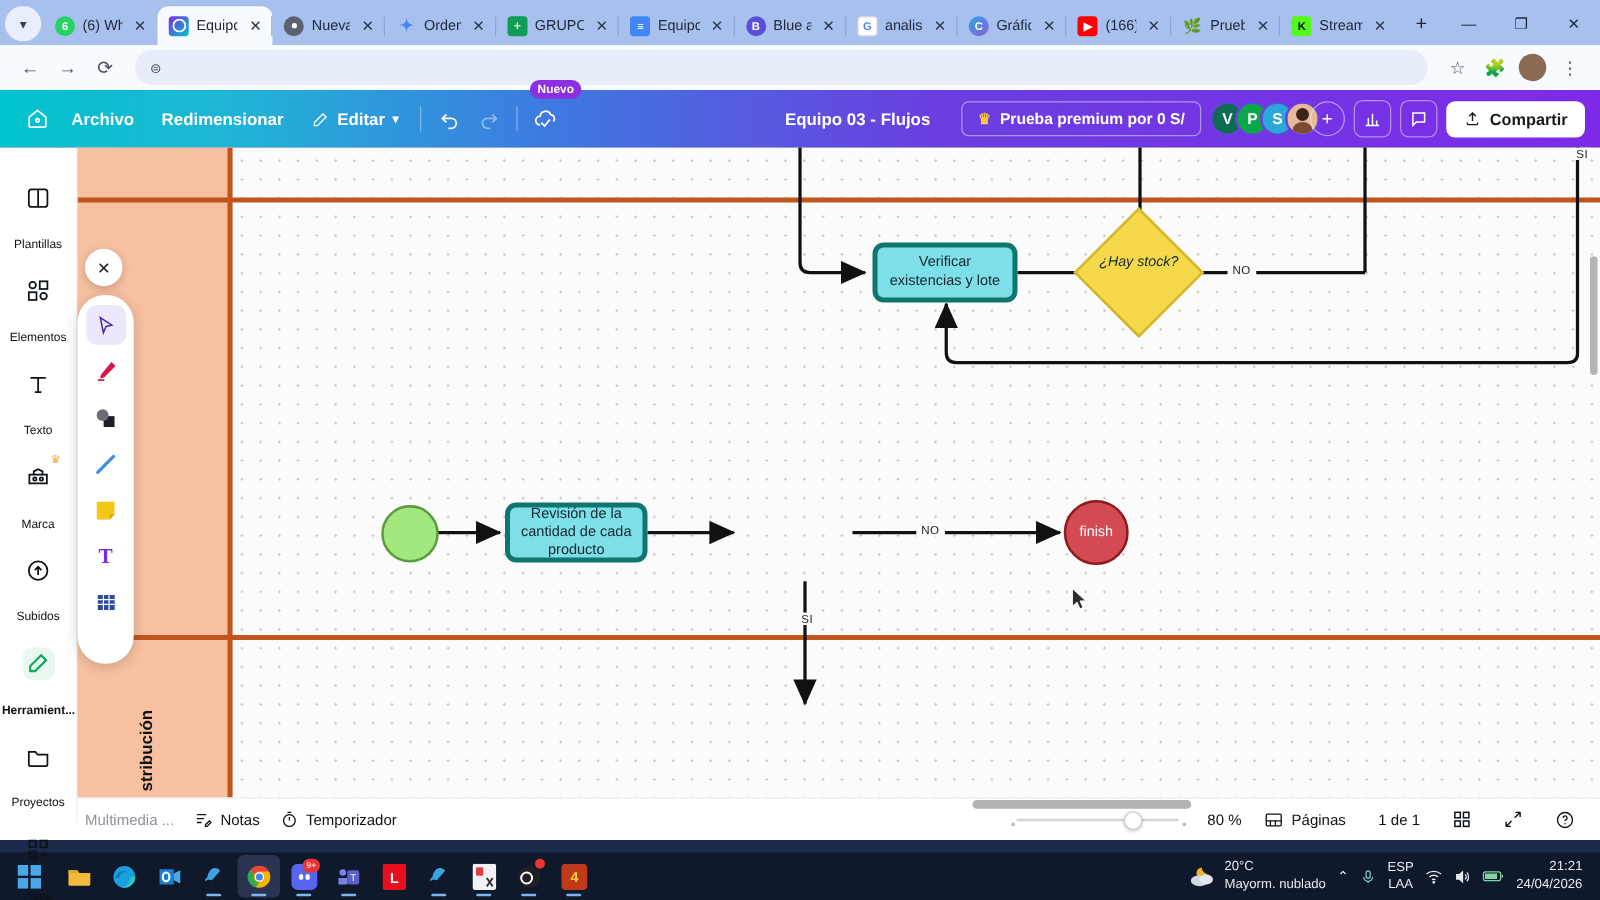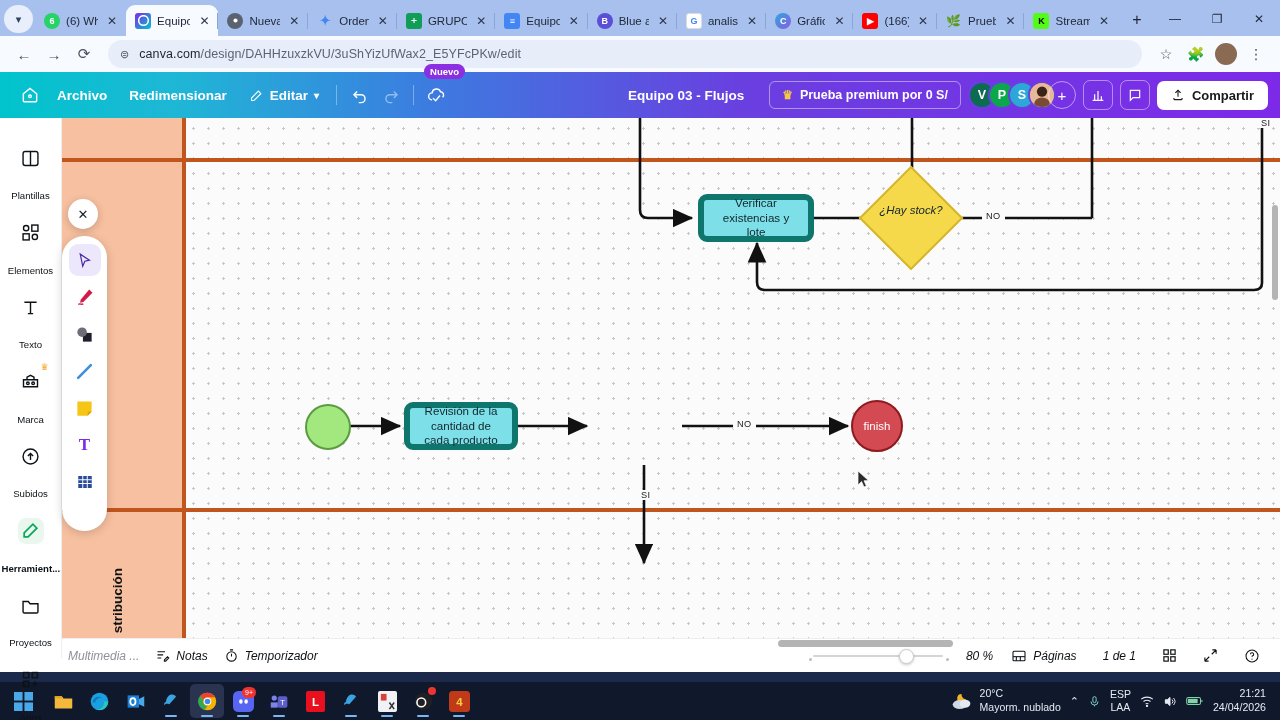--- a/index.html
+++ b/index.html
@@ -160,21 +160,21 @@
   .lane-label {
     position: absolute; color: #111; font-size: 13.5px; font-weight: 600;
     transform-origin: center; white-space: nowrap;
   }
 
   .node {
     position: absolute; display: flex; align-items: center; justify-content: center;
     text-align: center; color: #12262c; font-size: 11.6px; line-height: 1.28;
   }
   .proc {
-    background: #7ddfe8; border: 6px solid #0f766e; border-radius: 9px; padding: 4px 8px;
+    background: #7ddfe8; border: 4px solid #0f766e; border-radius: 9px; padding: 4px 8px;
   }
   .diamond {
     width: 74px; height: 74px; background: #f5d94b; border: 2px solid #d4b62f;
     transform: rotate(45deg);
   }
   .diamond-txt {
     position: absolute; width: 110px; text-align: center; font-size: 11.4px;
     line-height: 1.26; color: #12262c; pointer-events: none; font-style: italic;
   }
   .circle-start {
@@ -192,21 +192,21 @@
     background: #b4b4b4; border-radius: 4px; z-index: 7;
   }
   .vscroll {
     position: absolute; left: 1272px; top: 205px; width: 6px; height: 95px;
     background: #b4b4b4; border-radius: 4px; z-index: 7;
   }
 
   
   .bottom-bar {
     position: absolute; left: 0; top: 638px; width: 1280px; height: 34px;
-    background: #fff; display: flex; align-items: center; padding: 2px 12px; border-top: 1px solid #edeef1; font-style: italic;
+    background: #fff; display: flex; align-items: center; padding: 2px 12px; border-top: 1px solid #edeef1;
   }
   .bb-item { display: flex; align-items: center; gap: 6px; font-size: 12px; color: #0d1216; padding: 4px 8px; border-radius: 5px; }
   .bb-item.dim { color: #8f9299; }
   .bb-right { margin-left: auto; display: flex; align-items: center; gap: 10px; }
   .zoom-slider { display: flex; align-items: center; gap: 0; width: 130px; position: relative; }
   .zs-track { width: 130px; height: 2px; background: #d3d5da; border-radius: 2px; }
   .zs-dotL { position: absolute; left: -4px; top: 3px; width: 3px; height: 3px; border-radius: 50%; background: #b9bcc2; }
   .zs-dotR { position: absolute; right: -6px; top: 3px; width: 3px; height: 3px; border-radius: 50%; background: #b9bcc2; }
   .zs-knob {
     position: absolute; left: 86px; top: -6px; width: 15px; height: 15px; border-radius: 50%;
@@ -340,21 +340,20 @@
       <div class="win-btn">✕</div>
     </div>
   </div>
 
   <div class="chrome-bar">
     <div class="nav-btn">←</div>
     <div class="nav-btn">→</div>
     <div class="nav-btn">⟳</div>
     <div class="omnibox">
       <span class="omni-icon">⊜</span>
-      <span class="omni-url"><span>canva.com</span><span class="dim">/design/DAHHzuxzkVU/3uShYizUfWax2_E5YFcPKw/edit</span></span>
     </div>
     <div class="right-ic">☆</div>
     <div class="right-ic">🧩</div>
     <div class="right-ic">
         <span class="profile-pic"></span>
       </div>
     <div class="right-ic">⋮</div>
   </div>
 
   <div class="canva-header">

